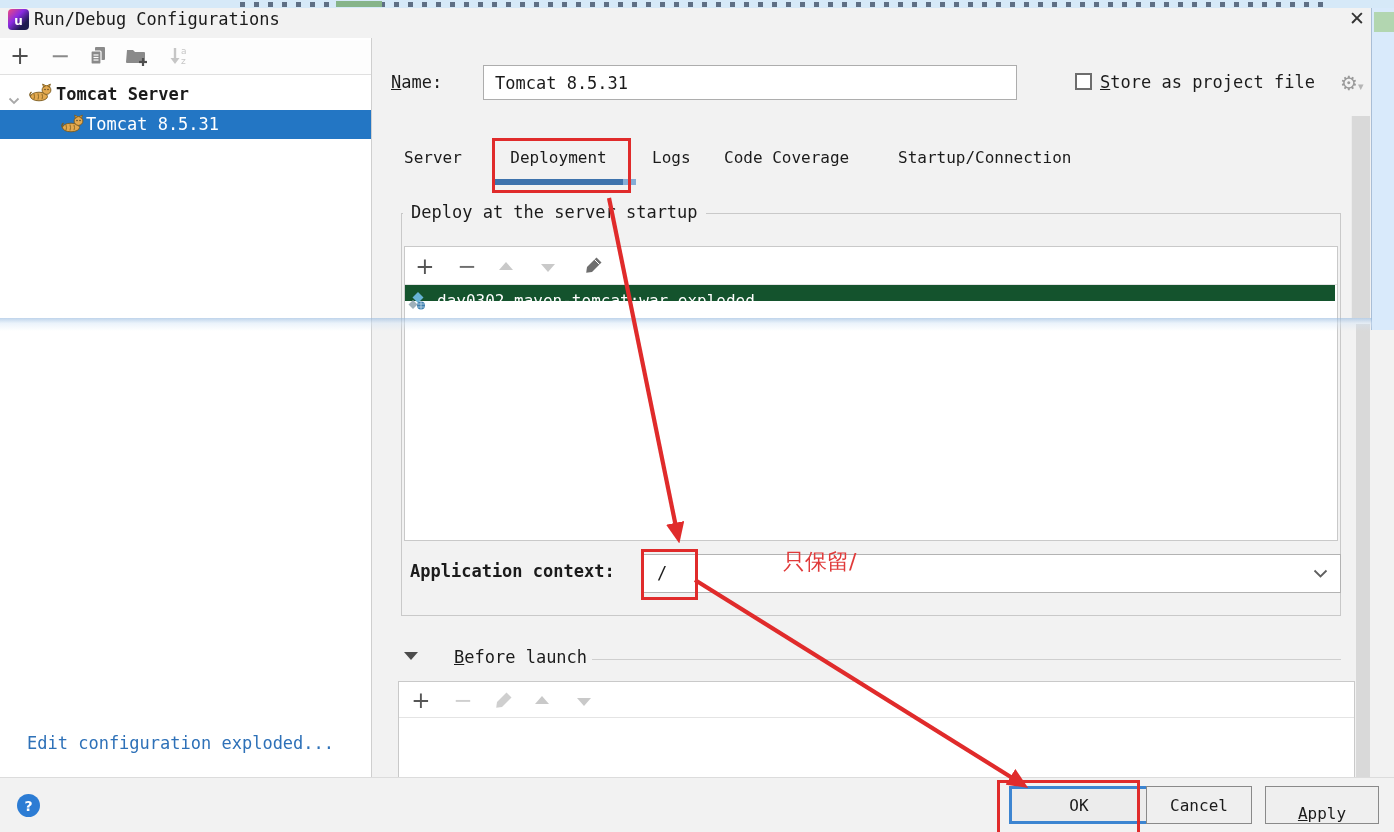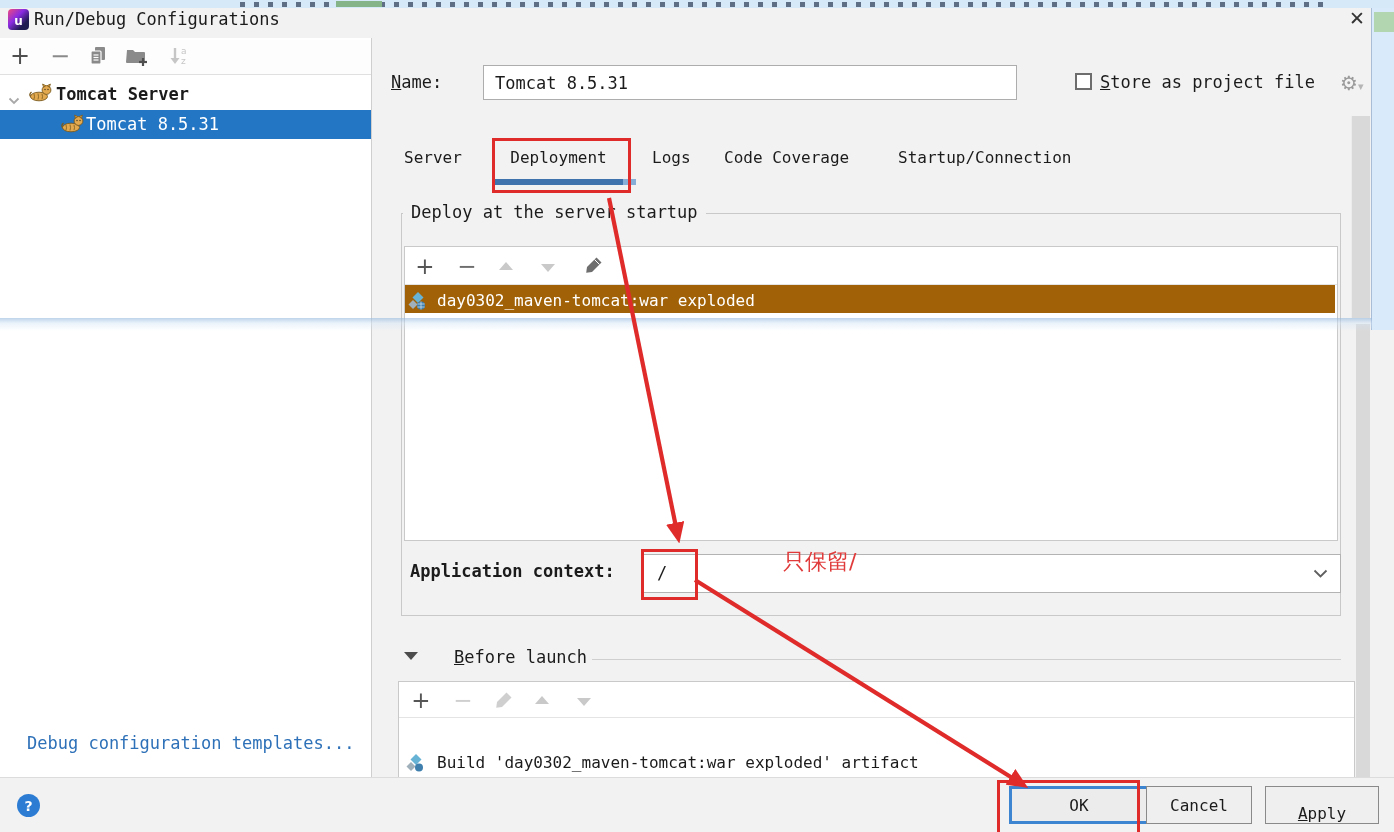--- a/index.html
+++ b/index.html
@@ -108,21 +108,21 @@
         <circle cx="18.5" cy="7" r="4.4" fill="#e3a94f" stroke="#7a5a1d" stroke-width="0.9"></circle>
         <polygon points="15.6,4.4 14.6,1 17.6,2.6" fill="#e3a94f" stroke="#7a5a1d" stroke-width="0.8"></polygon>
         <polygon points="21.4,4.4 22.4,1 19.4,2.6" fill="#e3a94f" stroke="#7a5a1d" stroke-width="0.8"></polygon>
         <circle cx="17" cy="6.5" r="0.7" fill="#42351a"></circle>
           <circle cx="20" cy="6.5" r="0.7" fill="#42351a"></circle>
       </svg>
     </span>
     <span class="abs t17 nowrap" style="left:86px;top:4px;color:#fff;">Tomcat 8.5.31</span>
   </div>
 
-  <div class="abs t17 nowrap" style="left:27px;top:733px;color:#2e71b8;cursor:pointer;">Debug configuration templates...</div>
+  <div class="abs t17 nowrap" style="left:27px;top:733px;color:#2e71b8;cursor:pointer;">Edit configuration exploded...</div>
 
   <div class="abs t17 nowrap" style="left:391px;top:72px;">
     <span class="u">N</span><span>ame:</span>
   </div>
   <input class="abs t17" style="left: 483px; top: 65px; width: 534px; height: 35px; box-sizing: border-box; border: 1px solid rgb(173, 173, 173); background: rgb(255, 255, 255); padding: 0px 0px 0px 11px; font-family: &quot;DejaVu Sans Mono&quot;, monospace; color: rgb(27, 27, 27); outline: none;" value="Tomcat 8.5.31">
 
   <div class="abs" style="left:1075px;top:73px;width:17px;height:17px;background:#fff;border:2px solid #6d6d6d;box-sizing:border-box;"></div>
   <div class="abs t17 nowrap" style="left:1100px;top:72px;">
     <span class="u">S</span><span>tore as project file</span>
   </div>
@@ -151,21 +151,21 @@
     <div class="tri-down"></div>
   </div>
   <div class="abs icon-btn" style="left:582px;top:252px;width:24px;height:26px;">
     <svg width="20" height="20" viewBox="0 0 20 20">
       <path d="M12.5 2.5 l5 5 -9.5 9.5 -5.8 0.8 0.8 -5.8 z" fill="#6e6e6e"></path>
       <line x1="10.5" y1="4.5" x2="15.5" y2="9.5" stroke="#fff" stroke-width="1"></line>
     </svg>
   </div>
   <div class="abs" style="left:405px;top:284px;width:932px;height:1px;background:#e4e4e4;"></div>
 
-  <div class="abs" style="left:405px;top:285px;width:930px;height:28px;background:#a16207;">
+  <div class="abs" style="left:405px;top:285px;width:930px;height:16px;background:#14532d;">
     <span class="abs" style="left:3px;top:6px;">
       <svg width="20" height="20" viewBox="0 0 20 20">
         <polygon points="10,1 15.5,6.5 10,12 4.5,6.5" fill="#67b3d6"></polygon>
         <polygon points="5,9 9.5,13.5 5,18 0.5,13.5" fill="#9fb0ba"></polygon>
         <circle cx="13" cy="14.5" r="4" fill="#3f7fae"></circle>
         <path d="M9.4 13 h7.2 M9.4 16 h7.2 M13 10.5 v8" stroke="#d7e9f4" stroke-width="0.7" fill="none"></path>
       </svg>
     </span>
     <span class="abs row-text" style="left:32px;top:6px;color:#fff;">day0302_maven-tomcat:war exploded</span>
   </div>
@@ -197,30 +197,20 @@
     </svg>
   </div>
   <div class="abs icon-btn" style="left:534px;top:693px;width:16px;height:14px;">
     <div class="tri-up"></div>
   </div>
   <div class="abs icon-btn" style="left:576px;top:695px;width:16px;height:14px;">
     <div class="tri-down"></div>
   </div>
   <div class="abs" style="left:399px;top:717px;width:955px;height:1px;background:#e4e4e4;"></div>
 
-  <div class="abs" style="left:399px;top:749px;width:955px;height:28px;background:#fff;">
-    <span class="abs" style="left:7px;top:4px;">
-      <svg width="20" height="20" viewBox="0 0 20 20">
-        <polygon points="10,1 15.5,6.5 10,12 4.5,6.5" fill="#67b3d6"></polygon>
-        <polygon points="5,9 9.5,13.5 5,18 0.5,13.5" fill="#9fb0ba"></polygon>
-        <circle cx="13" cy="14.5" r="4" fill="#3f7fae"></circle>
-      </svg>
-    </span>
-    <span class="abs row-text" style="left:38px;top:4px;">Build 'day0302_maven-tomcat:war exploded' artifact</span>
-  </div>
 
   <div class="abs" style="left:0;top:318px;width:1372px;height:13px;z-index:4;pointer-events:none;
               background:linear-gradient(180deg,rgba(148,183,221,0.6) 0%,rgba(210,228,246,0.45) 40%,rgba(255,255,255,0) 100%);"></div>
 
   <div class="abs scroll" style="left:1351px;top:116px;width:18px;height:202px;border-left:1px solid #ececec;z-index:3;"></div>
   <div class="abs scroll" style="left:1356px;top:324px;width:14px;height:453px;"></div>
 
   <div class="abs" style="left:0;top:777px;width:1394px;height:55px;background:#f2f2f2;border-top:1px solid #dcdcdc;z-index:2;"></div>
   <div class="abs icon-btn" style="left:17px;top:794px;width:23px;height:23px;border-radius:50%;background:#2c7cd4;z-index:3;">
     <span class="glyph" style="color:#fff;font-size:14px;font-weight:bold;">?</span>

